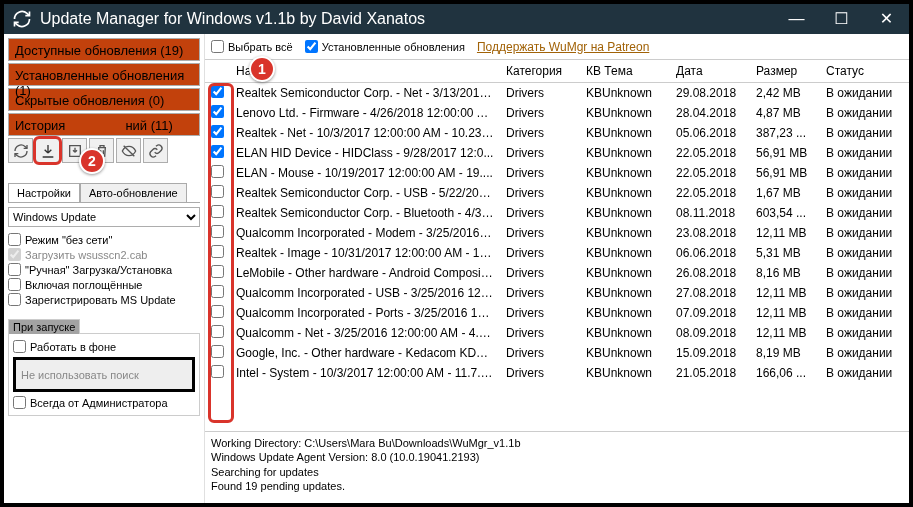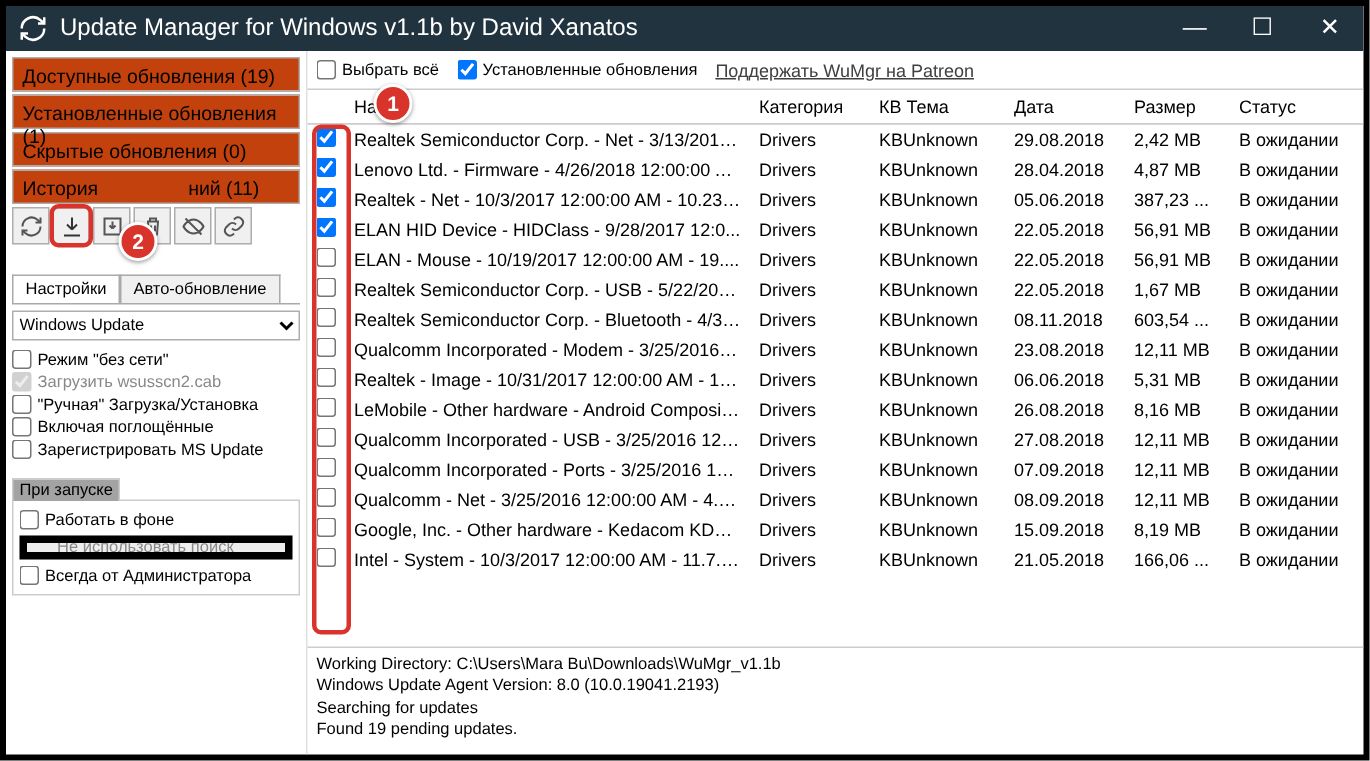--- a/index.html
+++ b/index.html
@@ -17,24 +17,24 @@
 .download-highlight { outline: 3px solid #d9342b; outline-offset: -1px; border-radius: 4px; }
 .tabbar { display: flex; border-bottom: 1px solid #aaa; margin-top: 20px; }
 .tab { padding: 3px 8px; border: 1px solid #aaa; border-bottom: none; background: #fff; font-size: 11px; cursor: pointer; }
 .tab.inactive { background: #f0f0f0; }
 .select { width: 100%; font-size: 11px; margin: 4px 0; height: 20px; border:1px solid #adadad; background:#fff; }
 .chk-row { display: flex; align-items: center; font-size: 11px; margin: 2px 0; color: #000; }
 .chk-row.gray { color: #888; }
 .chk-row input { margin-right: 4px; }
 .group-title { border: 1px solid #ccc; border-bottom: none; padding: 1px 4px; font-size: 11px; margin-top: 6px; display: inline-block; position: relative; top: 1px; background: #a3a3a3; }
 .group-box { border: 1px solid #ccc; padding: 4px; }
-.noedit { width: 100%; font-size: 11px; height: 16px; border: 5px solid #000000; background: #eee; color: #888; padding: 0 20px; margin: 2px 0; }
+.noedit { width: 100%; font-size: 11px; height: 35px; border: 3px solid #000000; background: #eee; color: #888; padding: 0 5px; margin: 2px 0; }
 .main { flex: 1; display: flex; flex-direction: column; border-left: 1px solid #e0e0e0; }
 .topstrip { padding: 4px 6px; display: flex; align-items: center; gap: 12px; font-size: 12px; border-bottom: 1px solid #ccc; }
-.link { color: #404040; text-decoration: underline; cursor: pointer; }
+.link { color: #a16207; text-decoration: underline; cursor: pointer; }
 .grid-wrap { flex: 1; overflow: auto; position: relative; }
 table { border-collapse: collapse; width: 100%; font-size: 12px; }
 thead th { text-align: left; font-weight: normal; padding: 4px 6px; background: #fff; border-bottom: 1px solid #ccc; position: sticky; top: 0; white-space: nowrap; }
 tbody td { padding: 2px 6px; white-space: nowrap; overflow: hidden; text-overflow: ellipsis; }
 .cb-cell { width: 22px; text-align: center; }
 .name-col { max-width: 260px; }
 .checkbox-highlight { position: absolute; top: 23px; left: 3px; width: 26px; height: 340px; border: 3px solid #d9342b; border-radius: 6px; pointer-events: none; }
 .statusbar { height: 72px; border-top: 1px solid #ccc; padding: 4px 6px; font-size: 11px; line-height: 1.3; color: #000; overflow: hidden; white-space: pre-line; }
 .badge { position: absolute; width: 26px; height: 26px; background: #d9342b; border: 2px solid #fff; border-radius: 50%; color: #fff; font-weight: bold; font-size: 14px; display: flex; align-items: center; justify-content: center; box-shadow: 0 1px 3px rgba(0,0,0,.4); z-index: 50; }
 .badge1 { top: 56px; left: 249px; }

